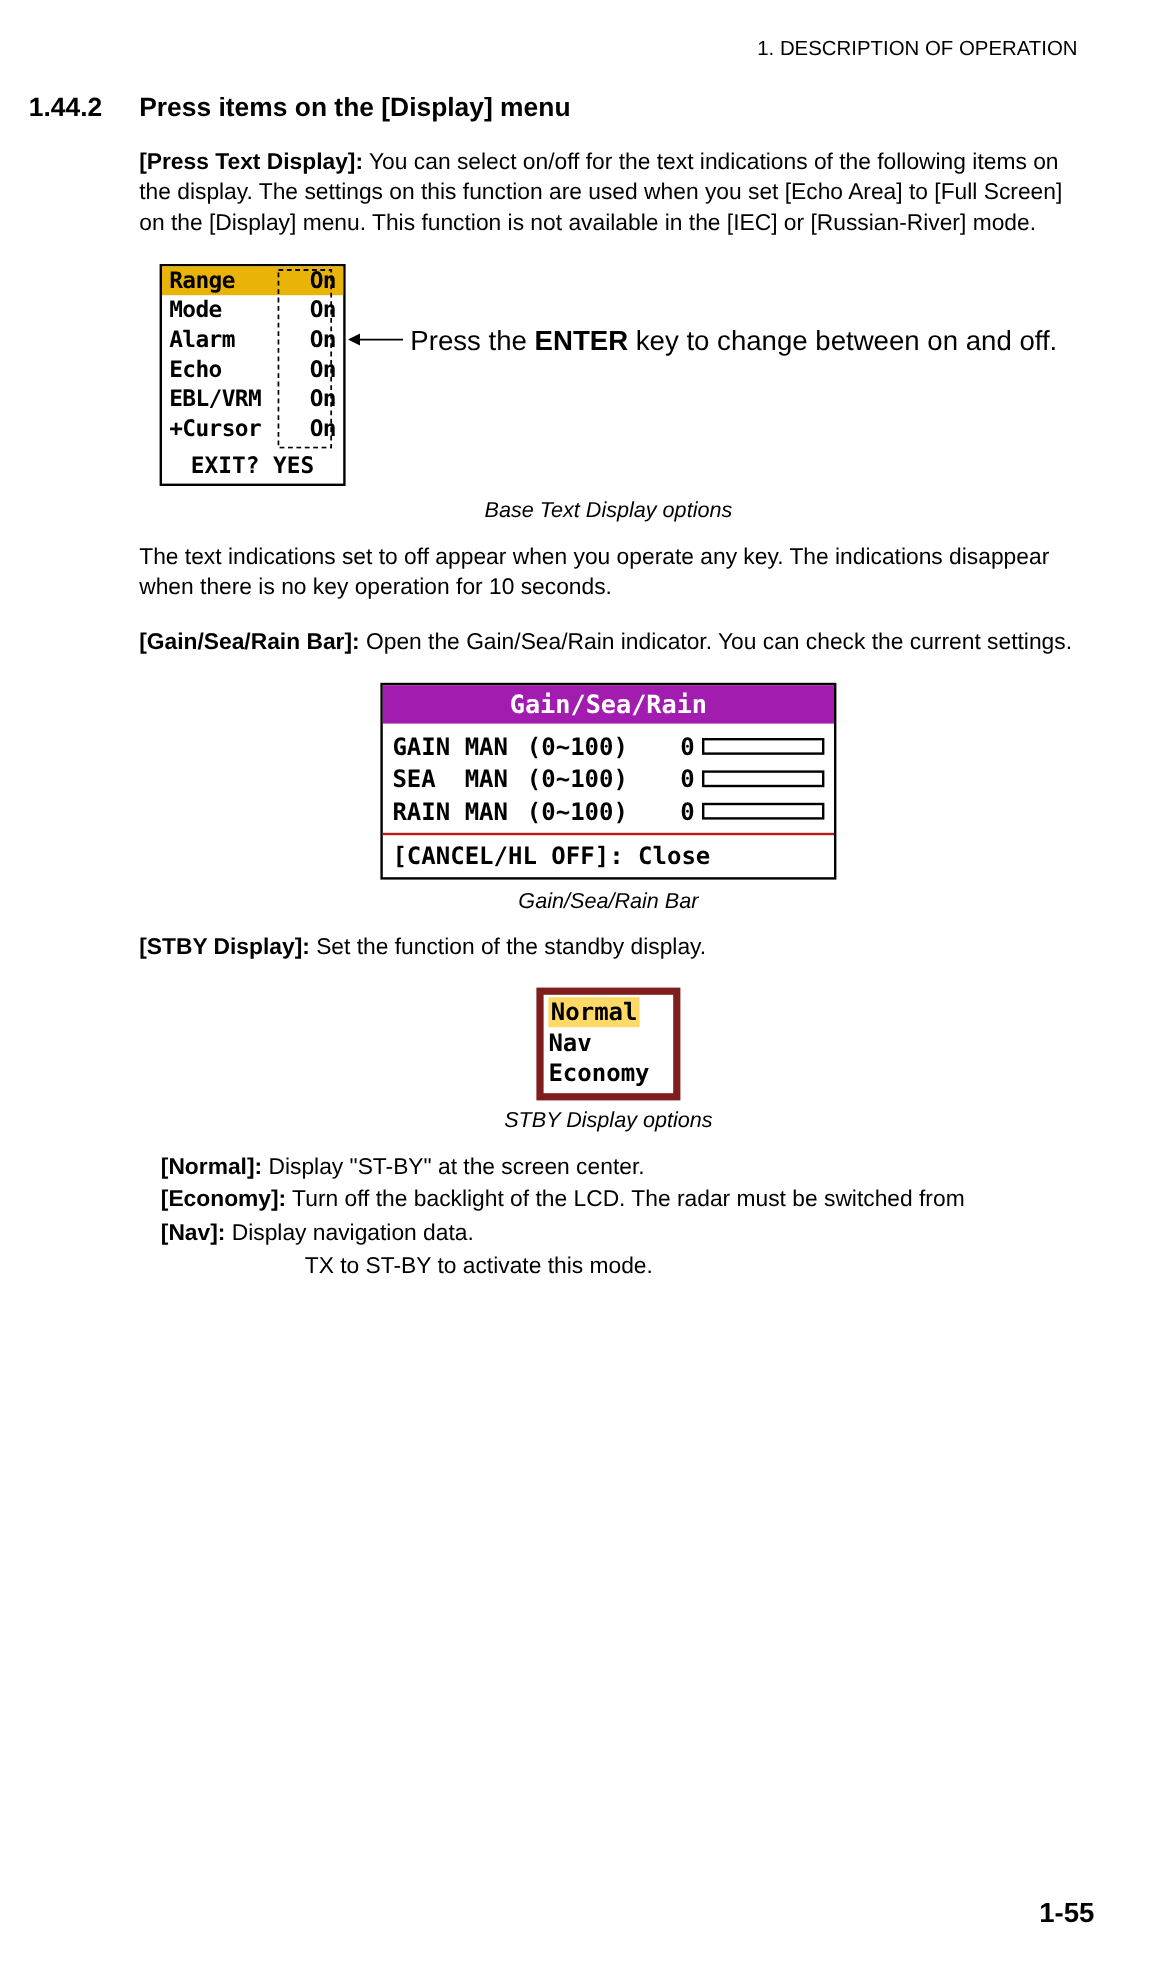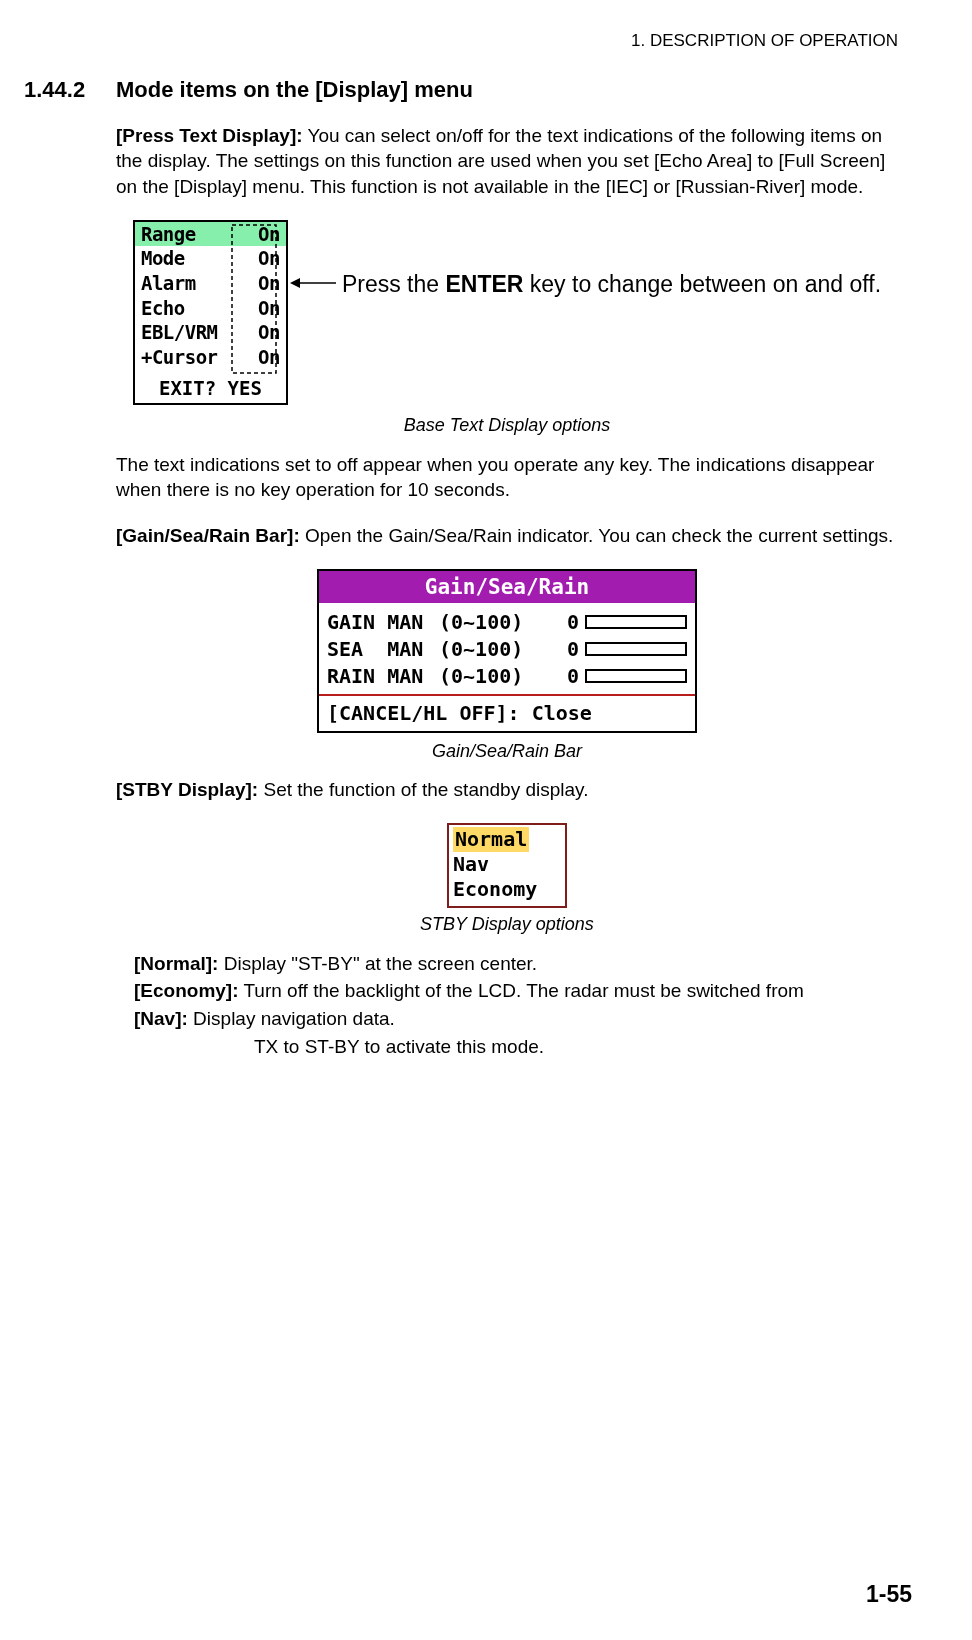--- a/index.html
+++ b/index.html
@@ -10,62 +10,62 @@
     .section-head { font-size: 22px; font-weight: bold; }
     .body-block { margin-left: 92px; }
     p.para { margin-bottom: 20px; }
     .bold { font-weight: bold; }
 
     
     .fig1-wrap { display: flex; justify-content: center; margin: 6px 0 8px 0; }
     .fig1 { display: flex; align-items: flex-start; }
     .base-menu { border: 2px solid #000; background: #fff; width: 155px; }
     .base-row { display: flex; justify-content: space-between; padding: 0 6px; font-family: monospace; font-weight: bold; font-size: 19px; line-height: 1.3; letter-spacing: -0.5px; }
-    .base-row.hi { background: #86efac; }
+    .base-row.hi { background: #eab308; }
     .base-exit { text-align: center; font-family: monospace; font-weight: bold; font-size: 19px; padding: 6px 0 2px 0; }
     .fig1-annot { display: flex; align-items: flex-start; margin-top: 50px; margin-left: 2px; }
     .arrow-svg { flex: 0 0 auto; margin-top: 6px; }
     .annot-text { font-size: 23px; line-height: 1.3; margin-left: 6px; }
     .fig-caption { text-align: center; font-style: italic; font-size: 18px; margin: 4px 0 14px 0; }
 
     
     .fig2-wrap { display: flex; justify-content: center; margin: 10px 0 6px 0; }
     .gsr-box { border: 2px solid #000; width: 380px; background: #fff; }
     .gsr-title { background: #a21caf; color: #fff; text-align: center; font-family: monospace; font-weight: bold; font-size: 21px; padding: 2px 0; }
     .gsr-body { padding: 6px 8px 4px 8px; }
     .gsr-row { display: flex; align-items: center; font-family: monospace; font-weight: bold; font-size: 20px; line-height: 1.35; }
     .gsr-lbl { width: 112px; white-space: pre; }
     .gsr-rng { width: 110px; }
     .gsr-val { width: 30px; text-align: right; margin-right: 6px; }
     .gsr-bar { flex: 1; height: 14px; border: 2px solid #000; }
     .gsr-footer { border-top: 2px solid #b91c1c; font-family: monospace; font-weight: bold; font-size: 20px; padding: 4px 8px; }
 
     
     .fig3-wrap { display: flex; justify-content: center; margin: 12px 0 4px 0; }
-    .stby-box { border: 2px solid #7f1d1d; width: 120px; padding: 2px 4px 4px 4px; }
+    .stby-box { border: 6px solid #7f1d1d; width: 120px; padding: 2px 4px 4px 4px; }
     .stby-item { font-family: monospace; font-weight: bold; font-size: 20px; line-height: 1.25; }
     .stby-item.hi { background: #ffd966; display: inline-block; padding: 0 2px; }
 
     
     .def-block { margin-left: 18px; }
     .def-item { margin-bottom: 2px; }
     .def-cont { margin-left: 120px; }
 
     .page-num { position: absolute; bottom: 30px; right: 60px; font-size: 23px; font-weight: bold; }
     .page-wrap { position: relative; min-height: 1640px; margin: -30px -74px -40px -24px; padding: 30px 74px 40px 24px; }
   </style>
 </head>
 <body>
 <div class="page-wrap">
 
 <div class="header-right">1.  DESCRIPTION OF OPERATION</div>
 
 <div class="section-title">
   <div class="section-num">1.44.2</div>
-  <div class="section-head">Mode items on the [Display] menu</div>
+  <div class="section-head">Press items on the [Display] menu</div>
 </div>
 
 <div class="body-block">
 
   <p class="para">
     <span class="bold">[Press Text Display]:</span><span> You can select on/off for the text indications of the following items on the display. The settings on this function are used when you set [Echo Area] to [Full Screen] on the [Display] menu. This function is not available in the [IEC] or [Russian-River] mode.</span>
   </p>
 
   <div class="fig1-wrap">
     <div class="fig1">

